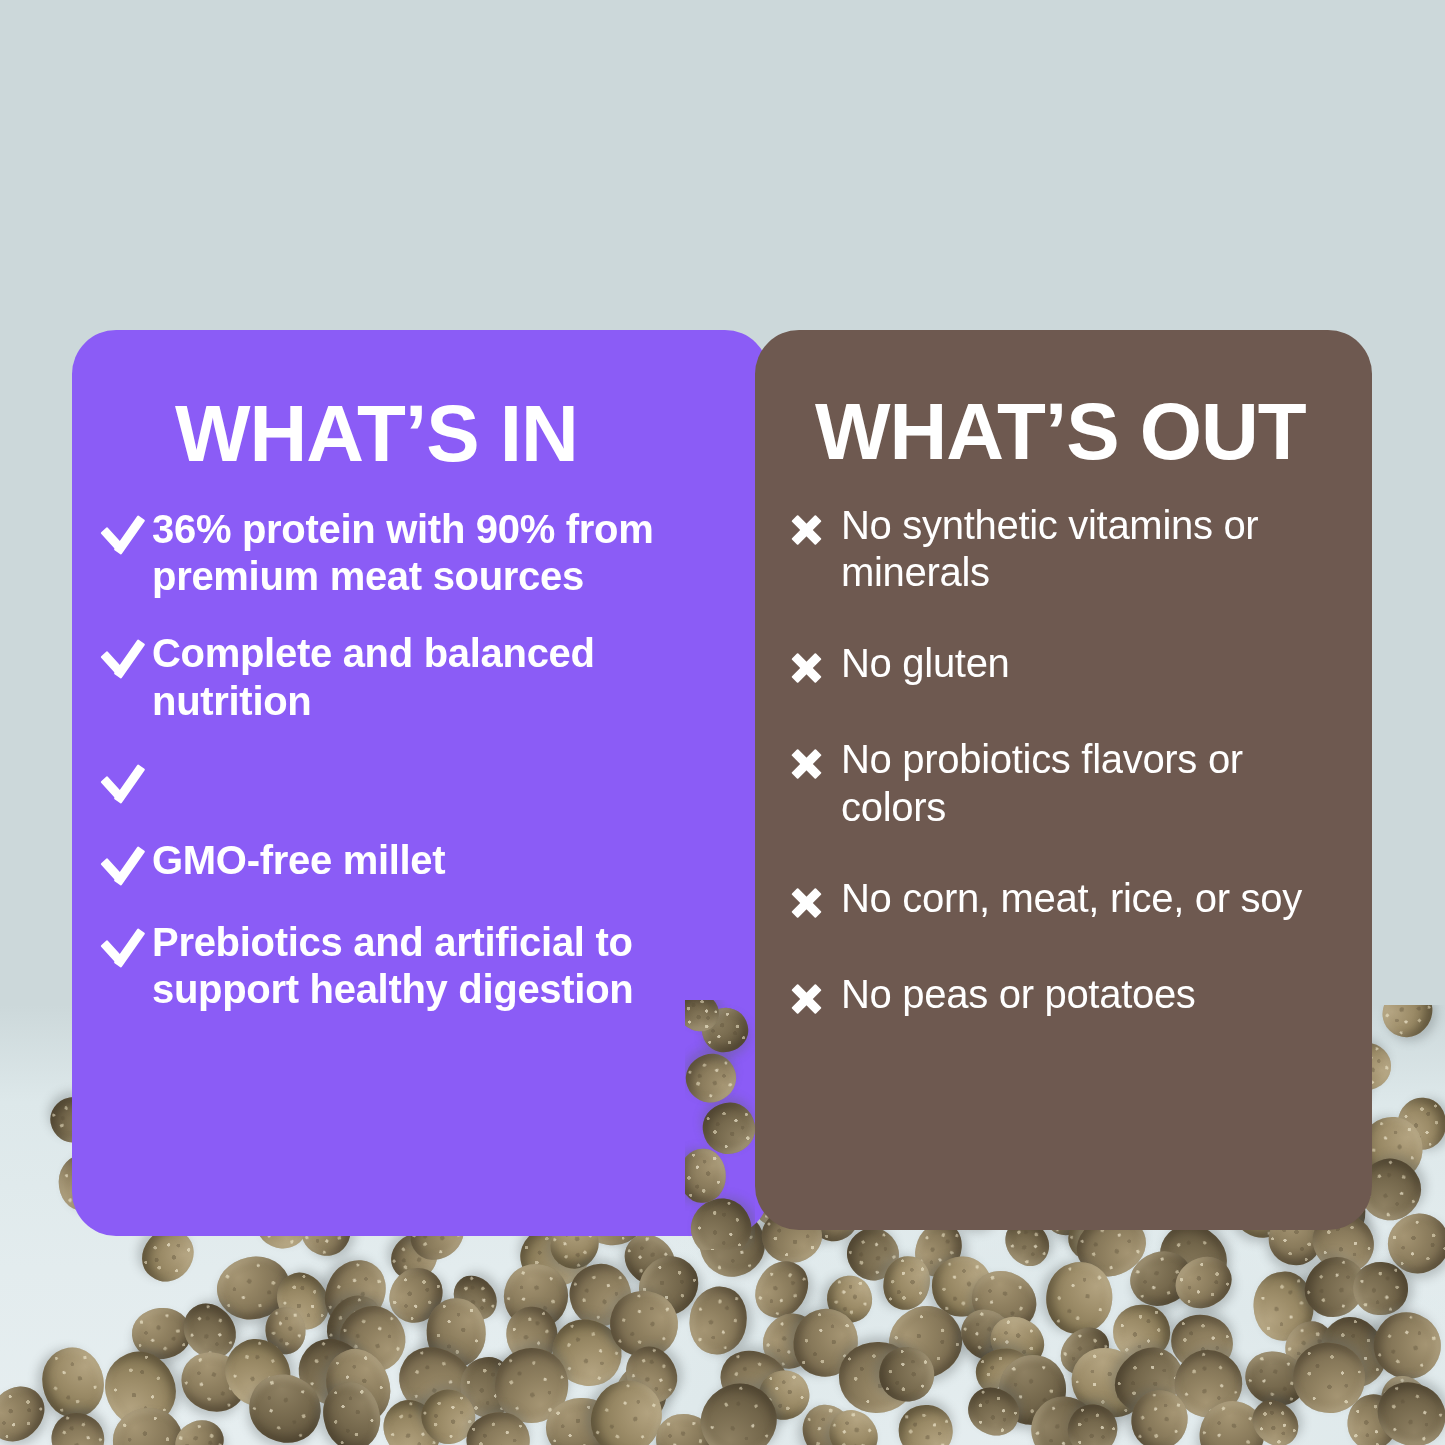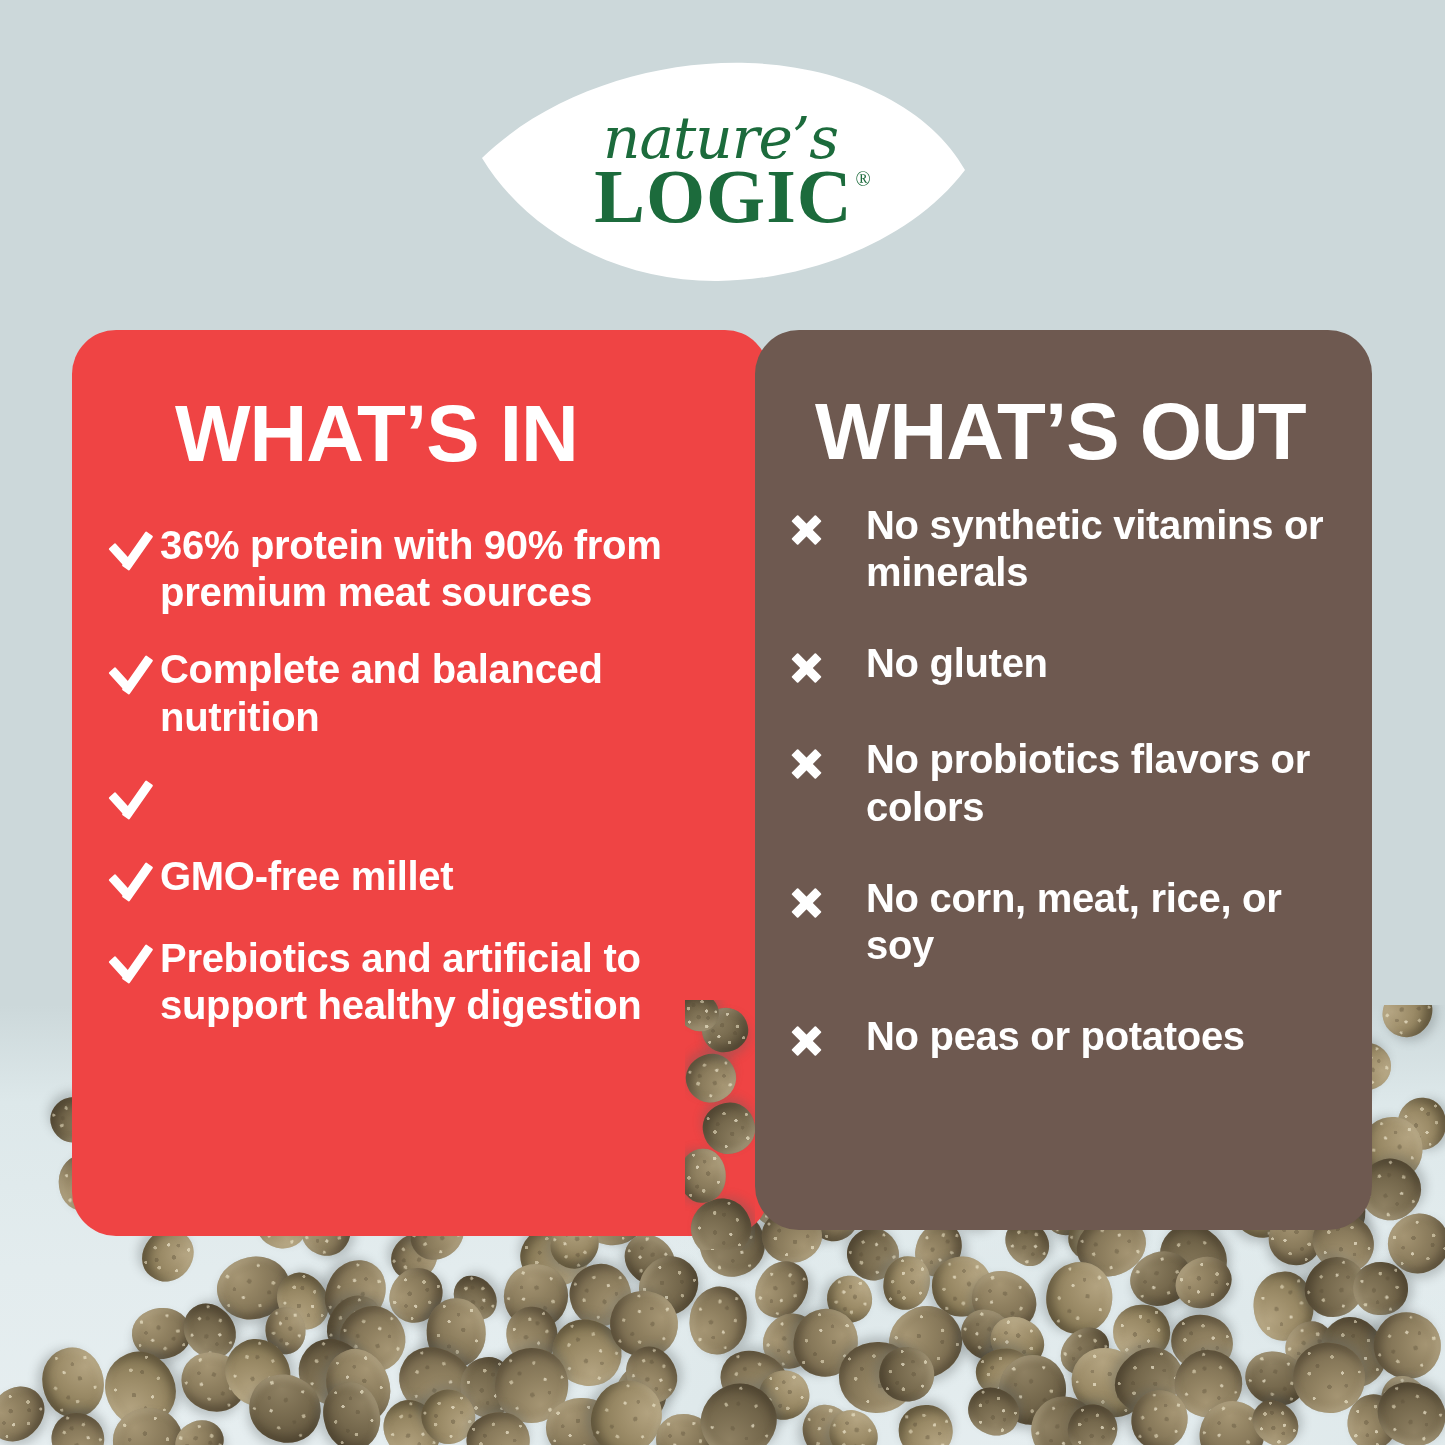--- a/index.html
+++ b/index.html
@@ -78,21 +78,21 @@
   .panel {
     position: absolute;
     border-radius: 44px;
     z-index: 3;
   }
   .panel-in {
     left: 72px;
     top: 330px;
     width: 697px;
     height: 906px;
-    background: #ef4444;
+    background: #8b5cf6;
   }
   .panel-out {
     left: 755px;
     top: 330px;
     width: 617px;
     height: 900px;
     background: #6e5950;
   }
 
   .panel-title {
@@ -104,21 +104,21 @@
     white-space: nowrap;
   }
   .panel-in .panel-title { position: absolute; left: 103px; top: 64px; }
   .panel-out .panel-title { position: absolute; left: 60px; top: 62px; }
 
   .list {
     position: absolute;
     left: 0;
     right: 0;
   }
-  .panel-in .list  { top: 192px; padding-left: 32px; padding-right: 14px; }
+  .panel-in .list  { top: 176px; padding-left: 24px; padding-right: 14px; }
   .panel-out .list { top: 172px; padding-left: 30px; padding-right: 14px; }
 
   .item {
     display: flex;
     align-items: flex-start;
     margin-bottom: 30px;
   }
   .panel-out .item { margin-bottom: 44px; }
 
   .mark {
@@ -166,21 +166,21 @@
   .x-icon::after  { transform: rotate(-45deg); }
 
   .item-text {
     color: #ffffff;
     font-size: 40px;
     line-height: 1.18;
     font-weight: 600;
     letter-spacing: -0.3px;
     max-width: 520px;
   }
-  .panel-out .item-text { font-weight: 700; max-width: 500px; margin-left: 25px; }
+  .panel-out .item-text { font-weight: 400; max-width: 500px; }
 
   
   .logo {
     position: absolute;
     left: 480px;
     top: 62px;
     width: 487px;
     height: 220px;
     z-index: 4;
   }
@@ -414,32 +414,20 @@
         <div class="k dk" style="width: 69.1688px; height: 62.2735px; left: 1377.14px; top: 378.015px; transform: rotate(207deg);"></div>
         <div class="k" style="width: 48px; height: 41.6683px; left: 204px; top: 33.1659px; transform: rotate(41deg);"></div>
         <div class="k" style="width: 46px; height: 43.2489px; left: 325px; top: 78.3756px; transform: rotate(234deg);"></div>
         <div class="k" style="width: 50px; height: 43.7508px; left: 85px; top: 150.125px; transform: rotate(217deg);"></div>
         <div class="k lt" style="width: 52px; height: 50.1972px; left: 256px; top: 192.901px; transform: rotate(204deg);"></div>
         <div class="k lt" style="width: 46px; height: 44.72px; left: 377px; top: 173.64px; transform: rotate(108deg);"></div>
         <div class="k lt" style="width: 54px; height: 48.7919px; left: 141px; top: 225.604px; transform: rotate(129deg);"></div>
       </div>
   </div>
 
-  <div class="logo">
-    <svg class="leaf" viewBox="0 0 487 220" preserveAspectRatio="none">
-      <path d="M2 96 C70 30 175 -2 268 1 C365 4 450 45 485 108 C432 178 330 218 238 219 C140 220 48 172 2 96 Z" fill="#ffffff"></path>
-    </svg>
-    <div class="logo-text">
-      <div class="logo-natures">nature’s</div>
-      <div class="logo-logic-wrap">
-        <div class="logo-logic">LOGIC</div>
-        <div class="logo-reg">®</div>
-      </div>
-    </div>
-  </div>
 
   <div class="panel panel-in">
     <div class="panel-title">WHAT’S IN</div>
     <div class="list">
       <div class="item">
         <span class="mark check-icon"></span>
         <span class="item-text">36% protein with 90% from premium meat sources</span>
       </div>
       <div class="item">
         <span class="mark check-icon"></span>

